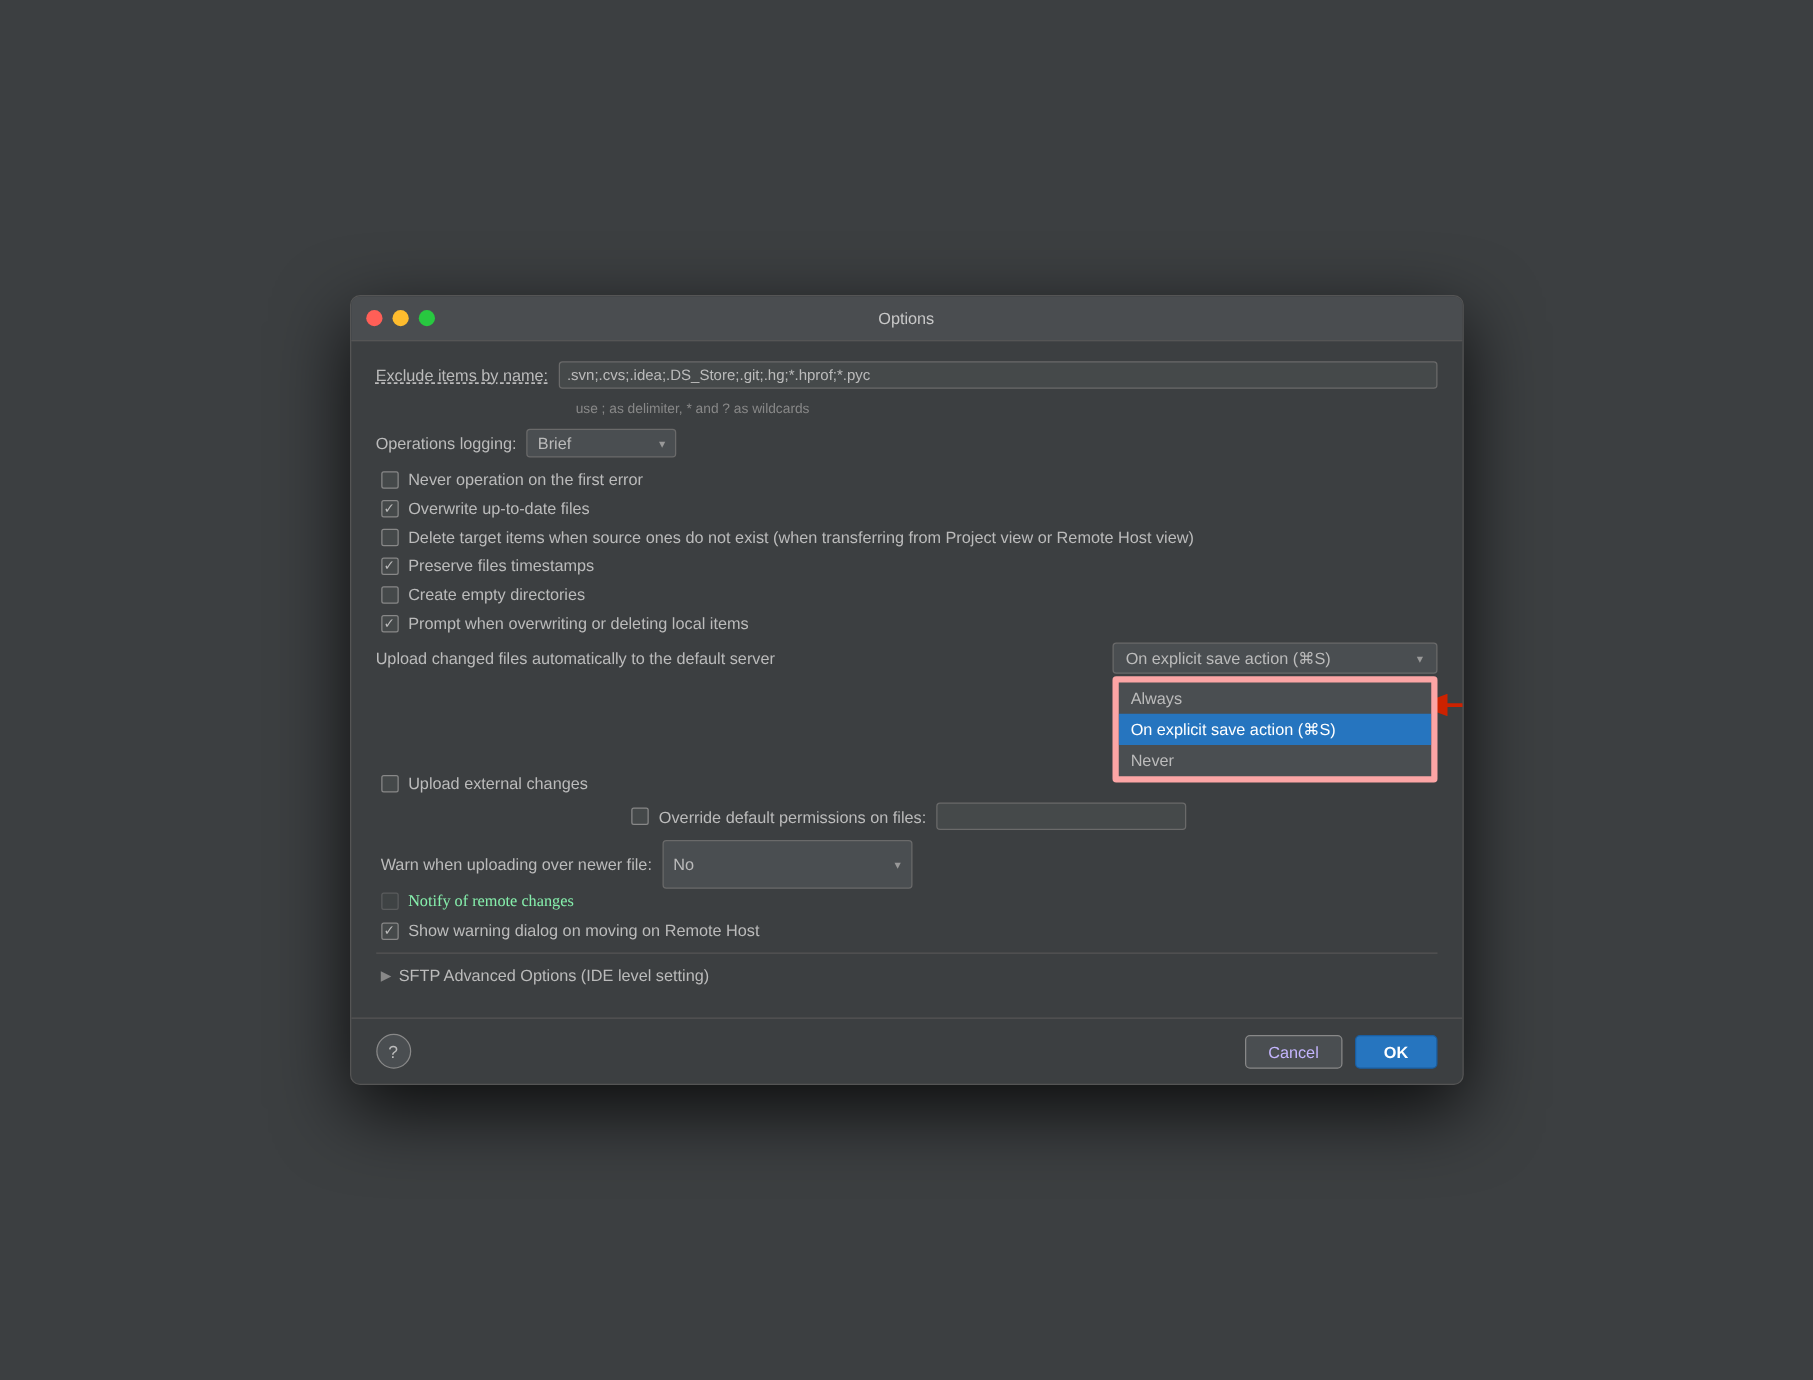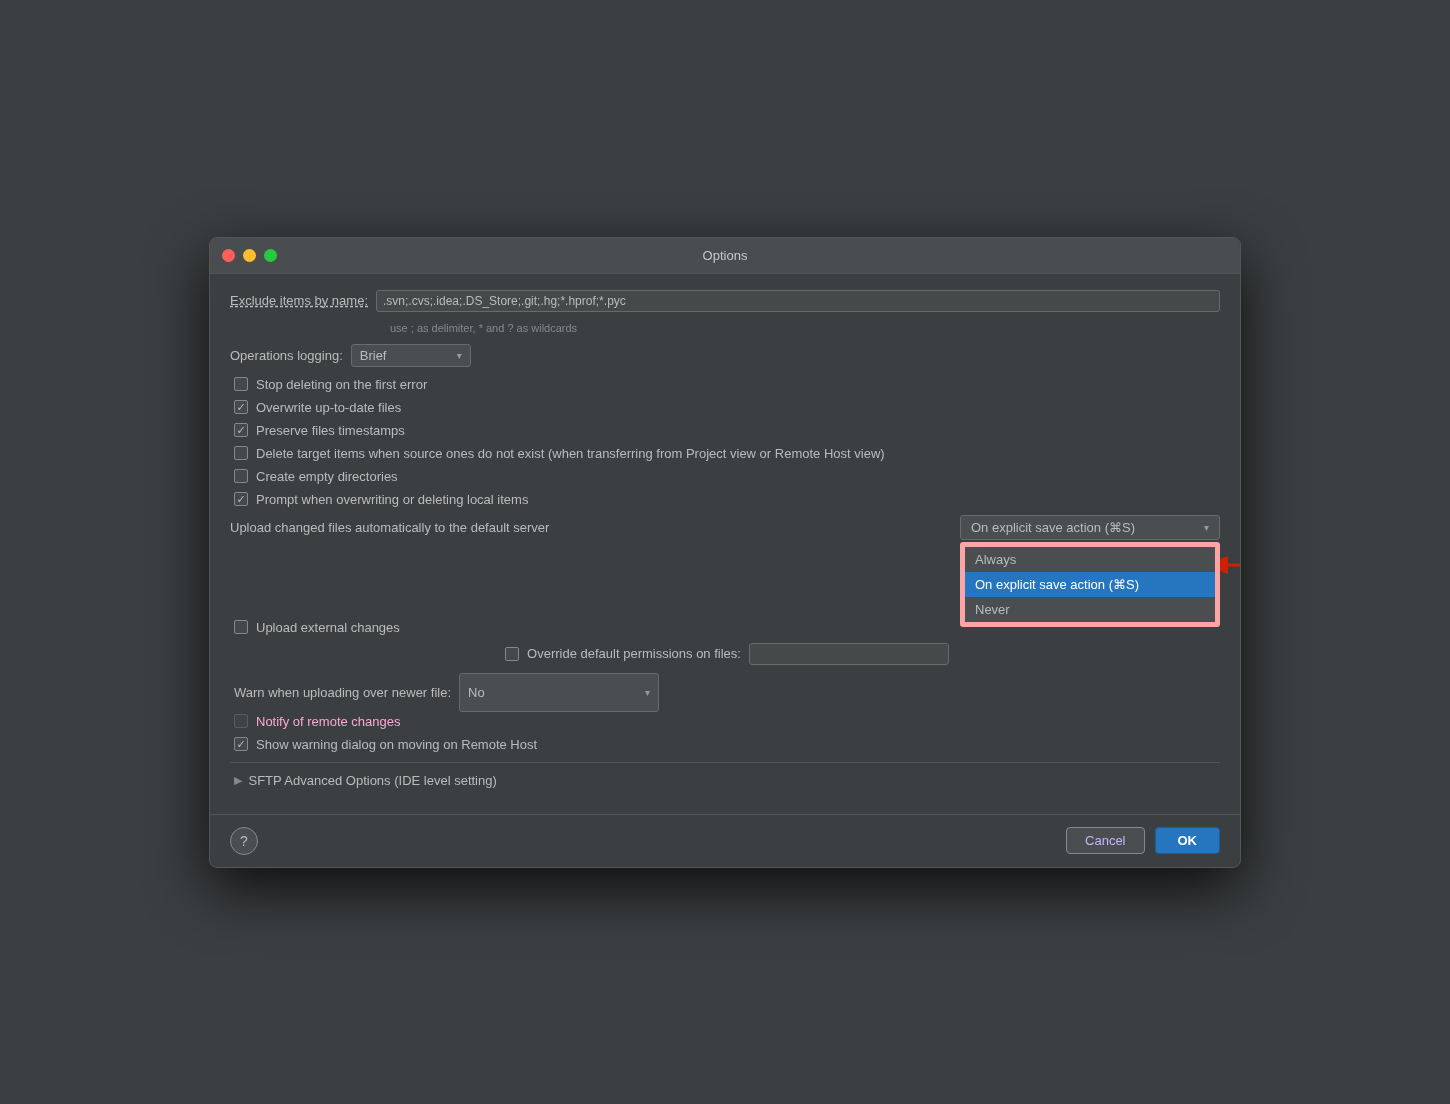--- a/index.html
+++ b/index.html
@@ -10,21 +10,21 @@
       color: #bbbbbb;
       display: flex;
       justify-content: center;
       align-items: center;
       min-height: 100vh;
     }
     .dialog {
       background: #3c3f41;
       border-radius: 8px;
       box-shadow: 0 20px 60px rgba(0,0,0,0.8);
-      width: 1032px;
+      width: 891px;
       overflow: hidden;
       border: 1px solid #555;
     }
     .title-bar {
       background: #4a4d50;
       padding: 10px 16px;
       display: flex;
       align-items: center;
       justify-content: center;
       position: relative;
@@ -132,21 +132,22 @@
       font-size: 11px;
     }
     .checkbox.disabled {
       opacity: 0.4;
     }
     .checkbox-label {
       font-size: 13px;
       color: #bbbbbb;
     }
     .checkbox-label.disabled {
-      color: #f9a8d4;
+      color: #86efac;
+      font-family: Liberation Serif, serif;
     }
     .upload-row {
       display: flex;
       align-items: center;
       margin-bottom: 10px;
     }
     .upload-label {
       font-size: 13px;
       color: #bbbbbb;
       flex: 1;
@@ -343,36 +344,36 @@
     <div class="row">
       <span class="row-label">Operations logging:</span>
       <div class="dropdown">
         <span>Brief</span>
         <span class="dropdown-arrow">▾</span>
       </div>
     </div>
 
     <div class="checkbox-row">
       <div class="checkbox"></div>
-      <span class="checkbox-label">Stop deleting on the first error</span>
+      <span class="checkbox-label">Never operation on the first error</span>
     </div>
 
     <div class="checkbox-row">
       <div class="checkbox checked"></div>
       <span class="checkbox-label">Overwrite up-to-date files</span>
     </div>
 
     <div class="checkbox-row">
+      <div class="checkbox"></div>
+      <span class="checkbox-label">Delete target items when source ones do not exist (when transferring from Project view or Remote Host view)</span>
+    </div>
+
+    <div class="checkbox-row">
       <div class="checkbox checked"></div>
       <span class="checkbox-label">Preserve files timestamps</span>
-    </div>
-
-    <div class="checkbox-row">
-      <div class="checkbox"></div>
-      <span class="checkbox-label">Delete target items when source ones do not exist (when transferring from Project view or Remote Host view)</span>
     </div>
 
     <div class="checkbox-row">
       <div class="checkbox"></div>
       <span class="checkbox-label">Create empty directories</span>
     </div>
 
     <div class="checkbox-row">
       <div class="checkbox checked"></div>
       <span class="checkbox-label">Prompt when overwriting or deleting local items</span>

